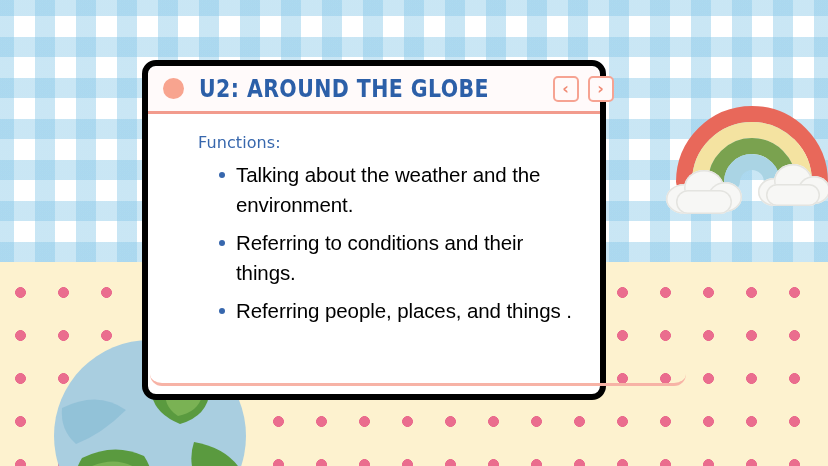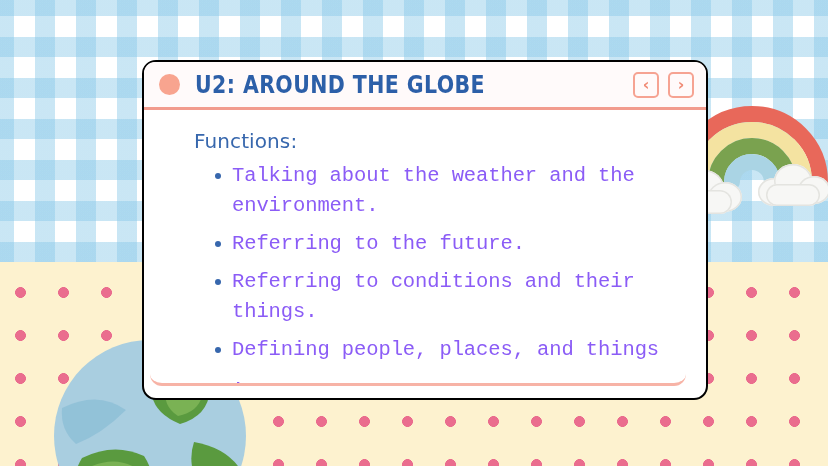--- a/index.html
+++ b/index.html
@@ -34,23 +34,23 @@
   
   .rainbow{position:absolute;left:676px;top:78px;width:152px;height:110px;}
   .cloud{position:absolute;}
   .cloud .p{position:absolute;background:#f7f7f5;border-radius:50%;box-shadow:0 0 0 1.5px #e4e4e0 inset;}
 
   
   .globe{position:absolute;left:52px;top:338px;width:196px;height:196px;}
 
   
   .card{
-    position:absolute;left:142px;top:60px;width:566px;height:340px;
+    position:absolute;left:142px;top:60px;width:464px;height:340px;
     background:#ffffff;
-    border:2px solid #000000;
+    border:6px solid #000000;
     border-radius:14px;
     box-sizing:border-box;
   }
   .card-sketch{
     position:absolute;left:150px;top:68px;width:536px;height:318px;
     border:0;border-bottom:3px solid #f7b3a6;
     border-radius:0 0 12px 12px;
     box-sizing:border-box;
     pointer-events:none;
   }
@@ -87,30 +87,30 @@
     cursor:pointer;
   }
 
   .card-body{
     position:absolute;left:0;top:45px;right:0;bottom:0;
     padding:22px 26px 0 50px;
     box-sizing:border-box;
   }
   .fn-heading{
     font-family:"DejaVu Sans",sans-serif;
-    font-size:20px;color:#3767ad;letter-spacing:.1px;
+    font-size:16px;color:#3767ad;letter-spacing:.1px;
     margin:0 0 6px 0;
   }
   ul.fn-list{margin:0;padding:0 0 0 38px;list-style:none;}
   ul.fn-list li{
     position:relative;
-    font-family:Liberation Mono, monospace;
+    font-family:Liberation Sans, sans-serif;
     font-size:20.5px;
     line-height:30px;
-    color:#8b5cf6;
+    color:#000000;
     letter-spacing:-.1px;
     margin:8px 0 1px 0;
   }
   ul.fn-list li::before{
     content:"";position:absolute;left:-17px;top:12px;
     width:6px;height:6px;border-radius:50%;background:#3767ad;
   }
 </style>
 </head>
 <body>
@@ -168,22 +168,21 @@
       <span class="navbtns">
         <span class="navbtn">‹</span>
         <span class="navbtn">›</span>
       </span>
     </div>
 
     <div class="card-body">
       <p class="fn-heading">Functions:</p>
       <ul class="fn-list">
         <li>Talking about the weather and the environment.</li>
-        <li>Referring to the future.</li>
         <li>Referring to conditions and their things.</li>
-        <li>Defining people, places, and things .</li>
+        <li>Referring people, places, and things .</li>
       </ul>
     </div>
   </div>
 
   <div class="card-sketch"></div>
 
 </div>
 
 </body></html>

